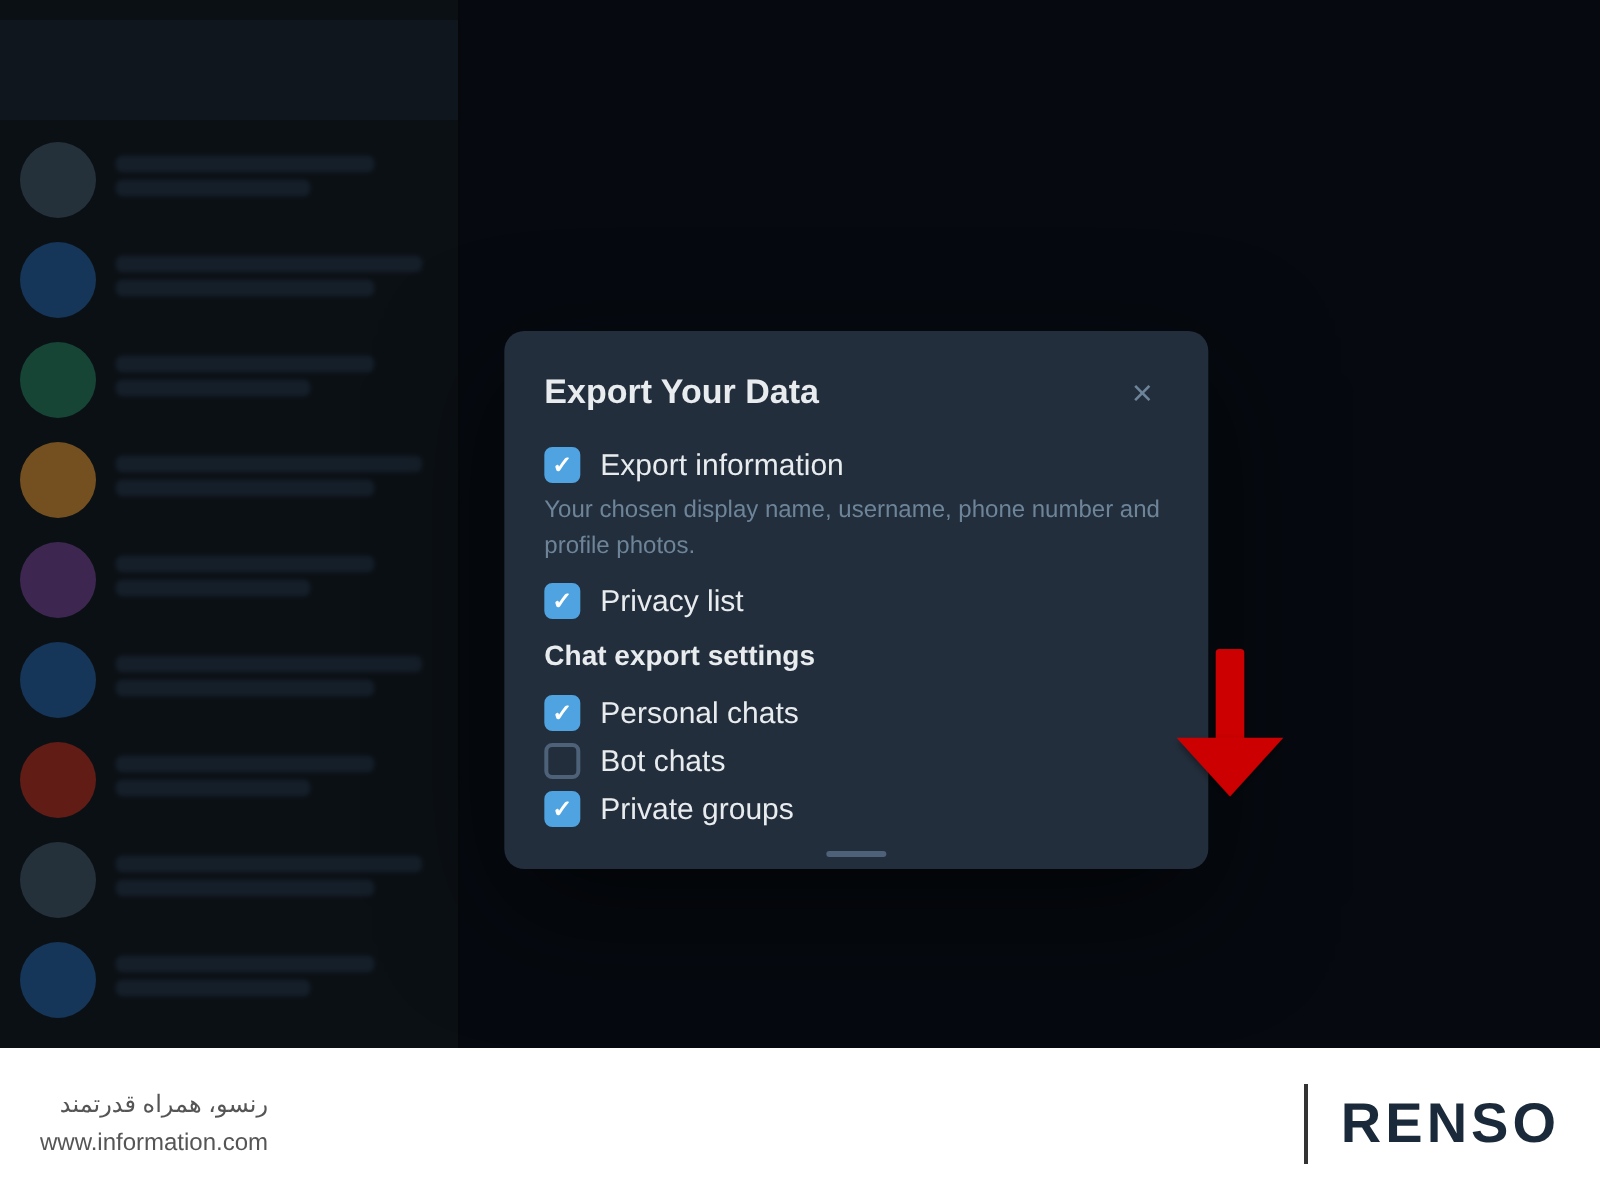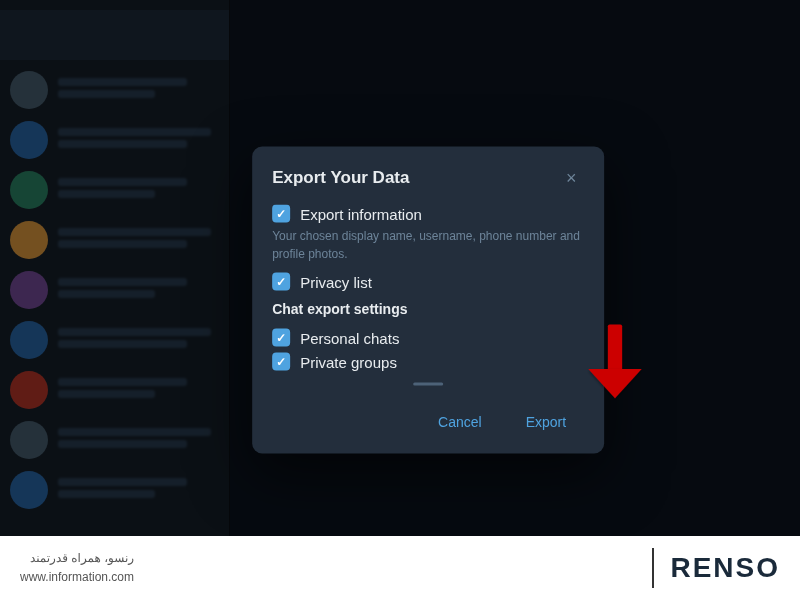--- a/index.html
+++ b/index.html
@@ -236,21 +236,21 @@
       width: 60px;
       height: 80px;
     }
 
     
     .branding-bar {
       position: absolute;
       bottom: 0;
       left: 0;
       right: 0;
-      height: 64px;
+      height: 76px;
       background: white;
       display: flex;
       align-items: center;
       justify-content: space-between;
       padding: 0 20px;
       z-index: 40;
     }
 
     .branding-text {
       font-family: 'Arial', sans-serif;
@@ -391,39 +391,43 @@
 
     <div class="check-item">
       <div class="check-row">
         <div class="checkbox">
           <span class="checkbox-check">✓</span>
         </div>
         <span class="check-label">Personal chats</span>
       </div>
     </div>
 
+    <div class="check-item">
+      <div class="check-row">
+        <div class="checkbox unchecked">
+          <span class="checkbox-check"></span>
+        </div>
+        <span class="check-label">Bot chats</span>
+      </div>
+    </div>
 
     <div class="check-item">
       <div class="check-row">
         <div class="checkbox">
           <span class="checkbox-check">✓</span>
         </div>
         <span class="check-label">Private groups</span>
       </div>
     </div>
 
     <div style="text-align: center; padding: 6px 0;">
       <div style="width: 30px; height: 3px; background: #4d6278; border-radius: 2px; margin: 0 auto;"></div>
     </div>
   </div>
 
-  <div class="modal-footer">
-    <button class="btn btn-cancel">Cancel</button>
-    <button class="btn btn-export">Export</button>
-  </div>
 </div>
 
 <div class="red-arrow">
   <svg class="arrow-svg" viewBox="0 0 60 90" xmlns="http://www.w3.org/2000/svg">
     <defs>
       <filter id="shadow">
         <feDropShadow dx="0" dy="2" stdDeviation="2" flood-color="rgba(0,0,0,0.4)"></feDropShadow>
       </filter>
     </defs>
 

